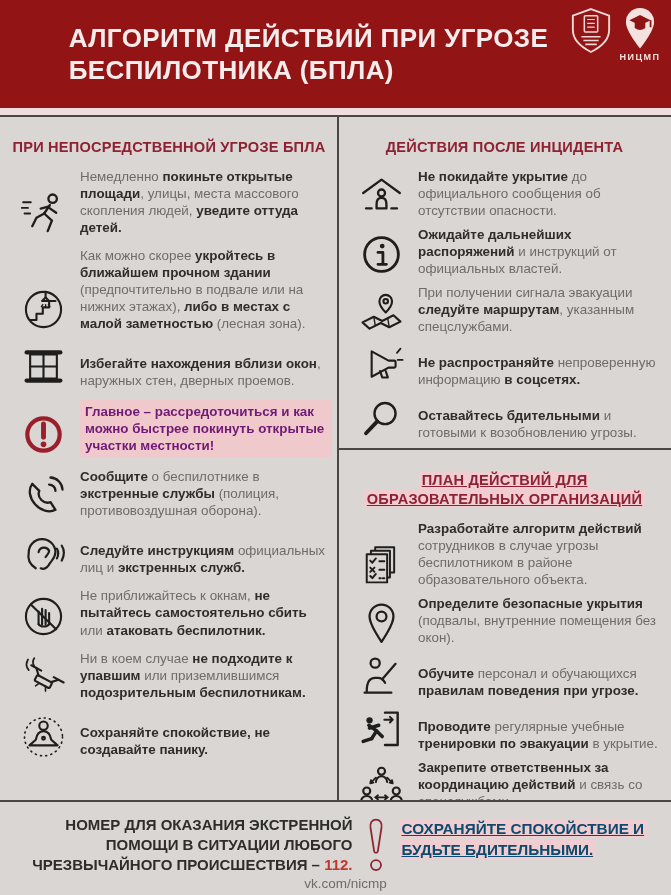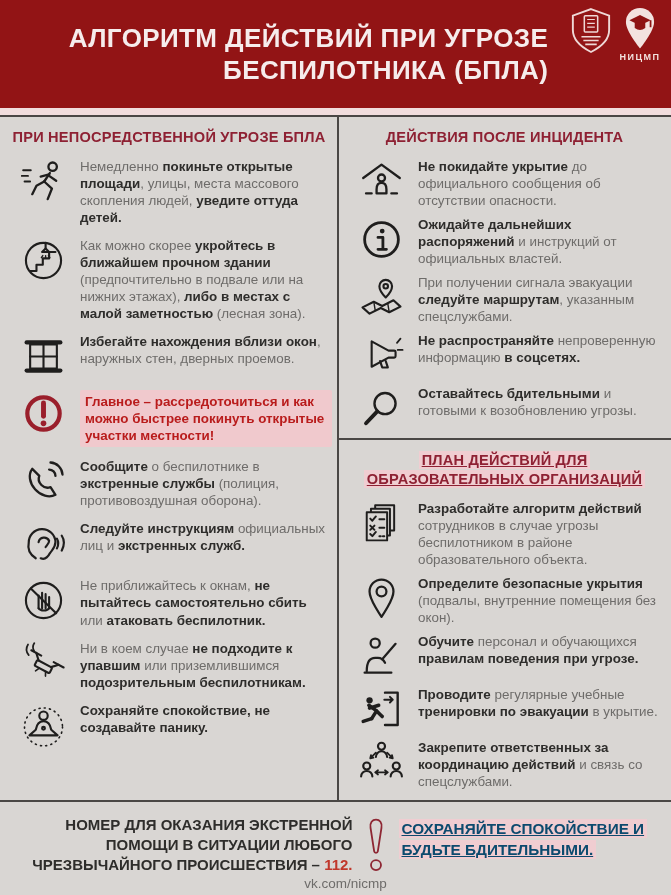--- a/index.html
+++ b/index.html
@@ -1,46 +1,46 @@
 <!DOCTYPE html>
 <html lang="ru"><head>
 <meta charset="utf-8">
 <style>
   html,body{margin:0;padding:0;background:#bfbdba;}
   .page{position:relative;width:671px;height:895px;margin:0 auto;background:#d9d6d3;
         font-family:"Liberation Sans",sans-serif;overflow:hidden;}
   
   .header{position:absolute;top:0;left:0;right:0;height:108px;background:#921415;
           display:flex;align-items:center;justify-content:center;}
-  .titleWrap{text-align:right;color:#f6ecec;font-weight:bold;font-size:26px;line-height:1.25;
+  .titleWrap{text-align:left;color:#f6ecec;font-weight:bold;font-size:26px;line-height:1.25;
              letter-spacing:.4px;padding-right:62px;margin-left:8px;}
   .logos{position:absolute;top:7px;right:10px;display:flex;gap:7px;align-items:flex-start;}
   .logoCol{display:flex;flex-direction:column;align-items:center;}
   .logoCaption{color:#f3e2df;font-size:9px;font-weight:bold;letter-spacing:1.5px;margin-top:1px;}
   
   .band{position:absolute;top:108px;left:0;right:0;height:7px;background:#f1dddd;}
   .topline{position:absolute;top:115px;left:0;right:0;height:2px;background:#4a4745;}
   
   .bodyArea{position:absolute;top:117px;left:0;right:0;height:683px;display:flex;overflow:hidden;}
   .col{box-sizing:border-box;}
   .colLeft{width:337px;padding:0 5px 0 6px;}
   .vdiv{width:2px;background:#4a4745;}
   .colRight{flex:1;padding:0 6px 0 5px;}
   .secTitle{color:#8e2133;font-weight:bold;font-size:14.6px;line-height:1.25;text-align:center;
-            margin:11px 6px 12px;letter-spacing:.2px;}
+            margin:21px 6px 12px;letter-spacing:.2px;}
   .hl{background:#f0cdd1;padding:1px 3px;box-decoration-break:clone;text-decoration:underline;-webkit-box-decoration-break:clone;}
-  .item{display:flex;align-items:flex-start;}
+  .item{display:flex;align-items:flex-end;}
   .colLeft .item{margin-bottom:11px;}
   .colRight .item{margin-bottom:7px;}
   .icn{flex:0 0 74px;display:flex;justify-content:center;padding-top:1px;}
   .icn svg{width:45px;height:45px;}
   .txt{margin:0;font-size:13.4px;line-height:1.27;color:#6e6c6a;padding-right:4px;}
   .txt .b{font-weight:bold;color:#2e2d2b;}
   .txt.alert{background:#f0c9cd;color:#a33344;font-weight:bold;padding:3px 5px;border-radius:2px;}
-  .txt.alert .b{color:#b91c1c;}
+  .txt.alert .b{color:#701a75;}
   .hdiv{height:2px;background:#4a4745;margin:3px -6px 0 -5px;}
   
   .footer{position:absolute;top:800px;left:0;right:0;height:110px;border-top:2px solid #4a4745;
           box-sizing:border-box;display:flex;justify-content:center;gap:13px;padding-top:13px;}
   .fLeft{width:342px;text-align:right;font-weight:bold;font-size:15px;line-height:1.33;color:#2e2d2b;}
   .fLeft .rd{color:#c0372b;}
   .fMark{padding-top:1px;}
   .fMark svg{width:20px;height:60px;}
   .fRight{width:262px;font-weight:bold;font-size:15.3px;line-height:1.38;color:#0c4a6e;padding-top:3px;}
   .vk{position:absolute;left:0;right:0;bottom:4px;text-align:center;font-size:13.5px;color:#6e6c6a;padding-left:20px;}

